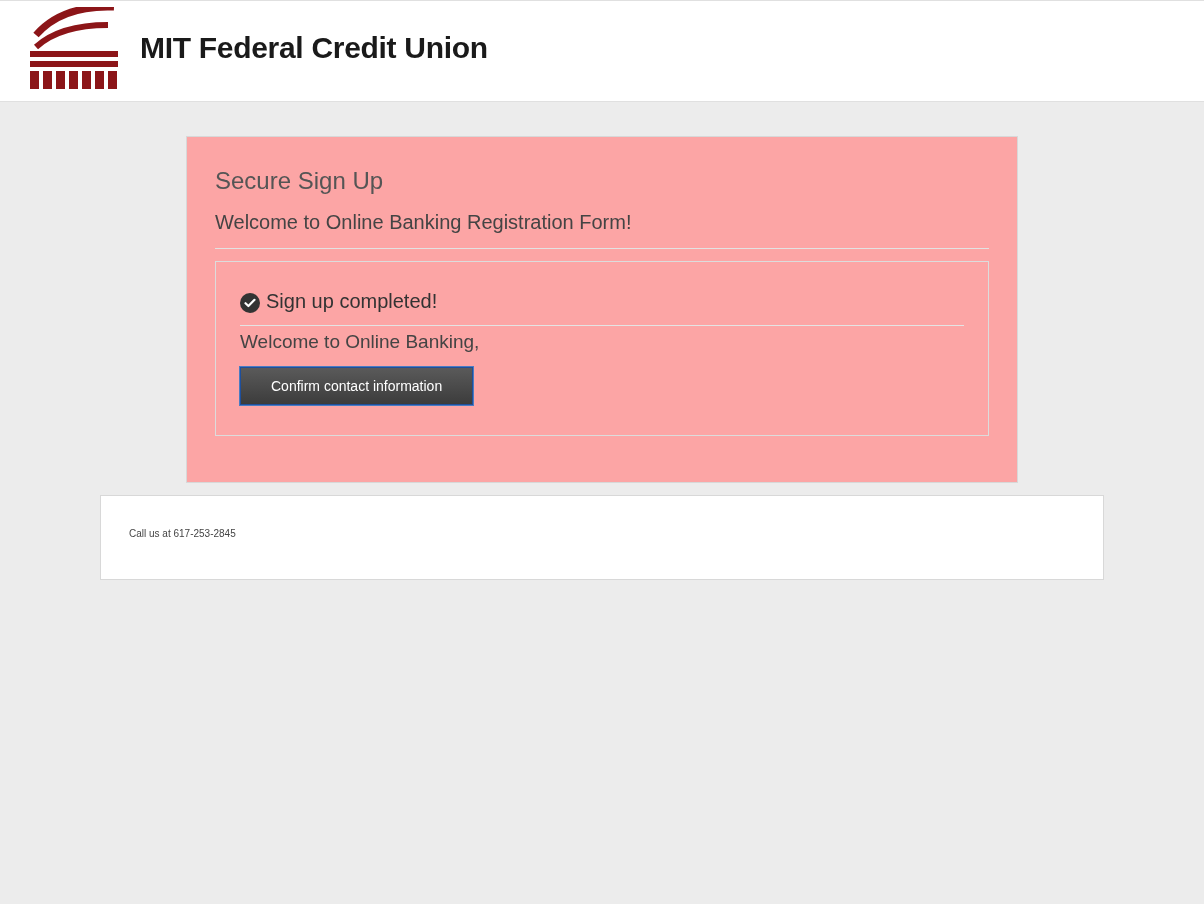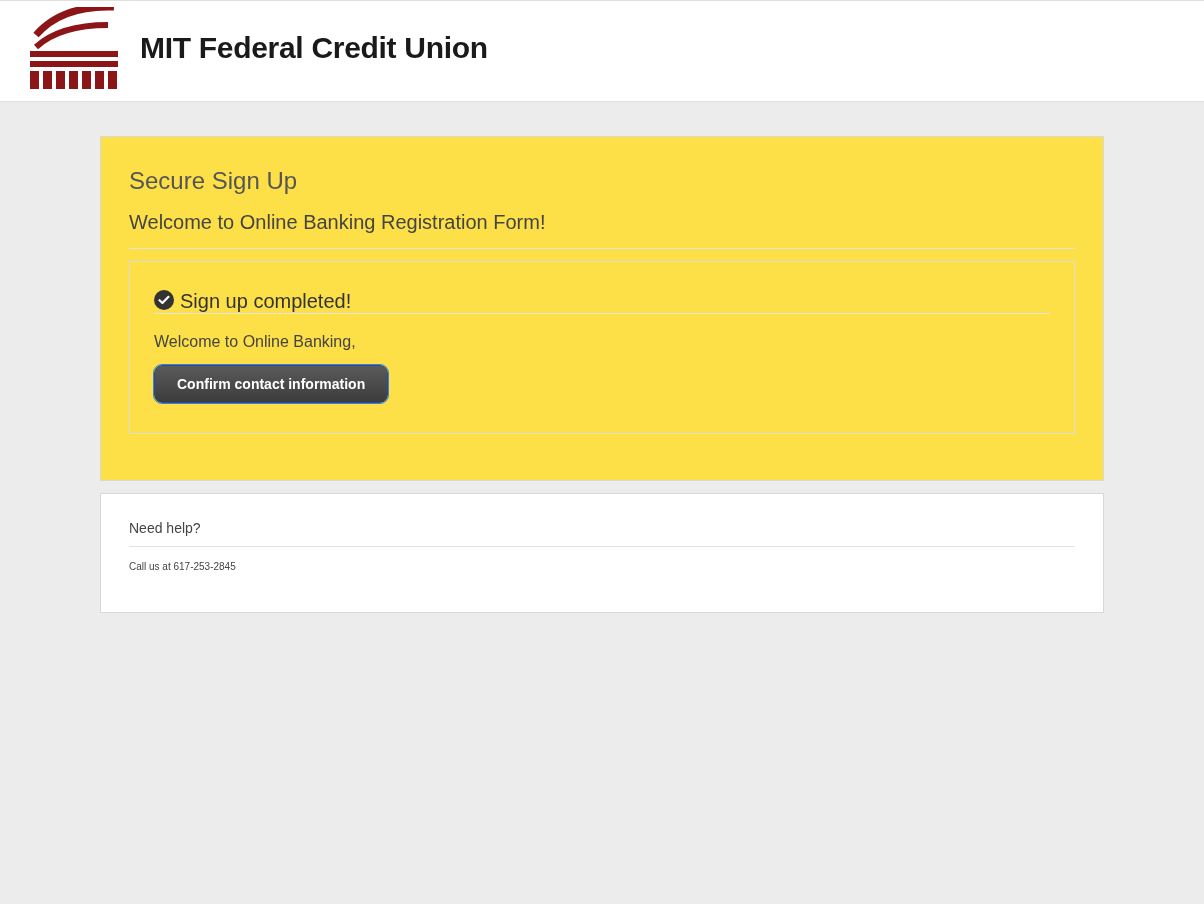--- a/index.html
+++ b/index.html
@@ -37,22 +37,22 @@
       color: #1a1a1a;
       letter-spacing: -0.3px;
     }
     .content-wrap {
       padding: 34px 0 30px 0;
       display: flex;
       flex-direction: column;
       align-items: center;
     }
     .card {
-      width: 1004px;
-      background: #fde047;
+      width: 832px;
+      background: #fca5a5;
       border: 1px solid #d8d8d8;
       padding: 30px 28px 46px 28px;
     }
     .card-h1 {
       font-size: 24px;
       font-weight: 400;
       color: #555;
       margin-bottom: 16px;
     }
     .card-h2 {
@@ -62,57 +62,57 @@
       border-bottom: 1px solid #e2e2e2;
       padding-bottom: 14px;
       margin-bottom: 12px;
     }
     .inner-panel {
       border: 1px solid #dcdcdc;
       padding: 28px 24px 30px 24px;
     }
     .status-row {
       display: flex;
-      align-items: flex-start;
+      align-items: flex-end;
       border-bottom: 1px solid #e4e4e4;
-      margin-bottom: 19px;
+      padding-bottom: 12px;
+      margin-bottom: 5px;
     }
     .status-icon {
       width: 20px;
       height: 20px;
       margin-right: 6px;
       flex-shrink: 0;
     }
     .status-text {
       font-size: 20px;
       font-weight: 400;
       color: #333;
     }
     .panel-subhead {
-      font-size: 16px;
+      font-size: 19px;
       font-weight: 400;
       color: #444;
       margin-bottom: 14px;
     }
     .panel-body {
       font-size: 14px;
       color: #444;
       margin-bottom: 48px;
       line-height: 1.4;
     }
     .confirm-btn {
       background: linear-gradient(to bottom, #5a5a5a, #3c3c3c);
       color: #ffffff;
       border: 1px solid #1e4f9c;
       outline: 1px solid #4a7cc2;
-      padding: 10px 22px;
+      padding: 10px 30px;
       font-size: 14px;
       cursor: pointer;
-      border-radius: 8px;
-      font-weight: bold;
+      border-radius: 0;
     }
     .help-card {
       width: 1004px;
       background: #ffffff;
       border: 1px solid #d8d8d8;
       margin-top: 12px;
       padding: 26px 28px 40px 28px;
     }
     .help-title {
       font-size: 14px;
@@ -174,17 +174,16 @@
         <span class="status-text">Sign up completed!</span>
       </div>
 
       <div class="panel-subhead">Welcome to Online Banking,</div>
 
       <button class="confirm-btn">Confirm contact information</button>
     </div>
   </div>
 
   <div class="help-card">
-    <div class="help-title">Need help?</div>
     <div class="help-row">Call us at 617-253-2845</div>
   </div>
 
 </div>
 
 </body></html>

